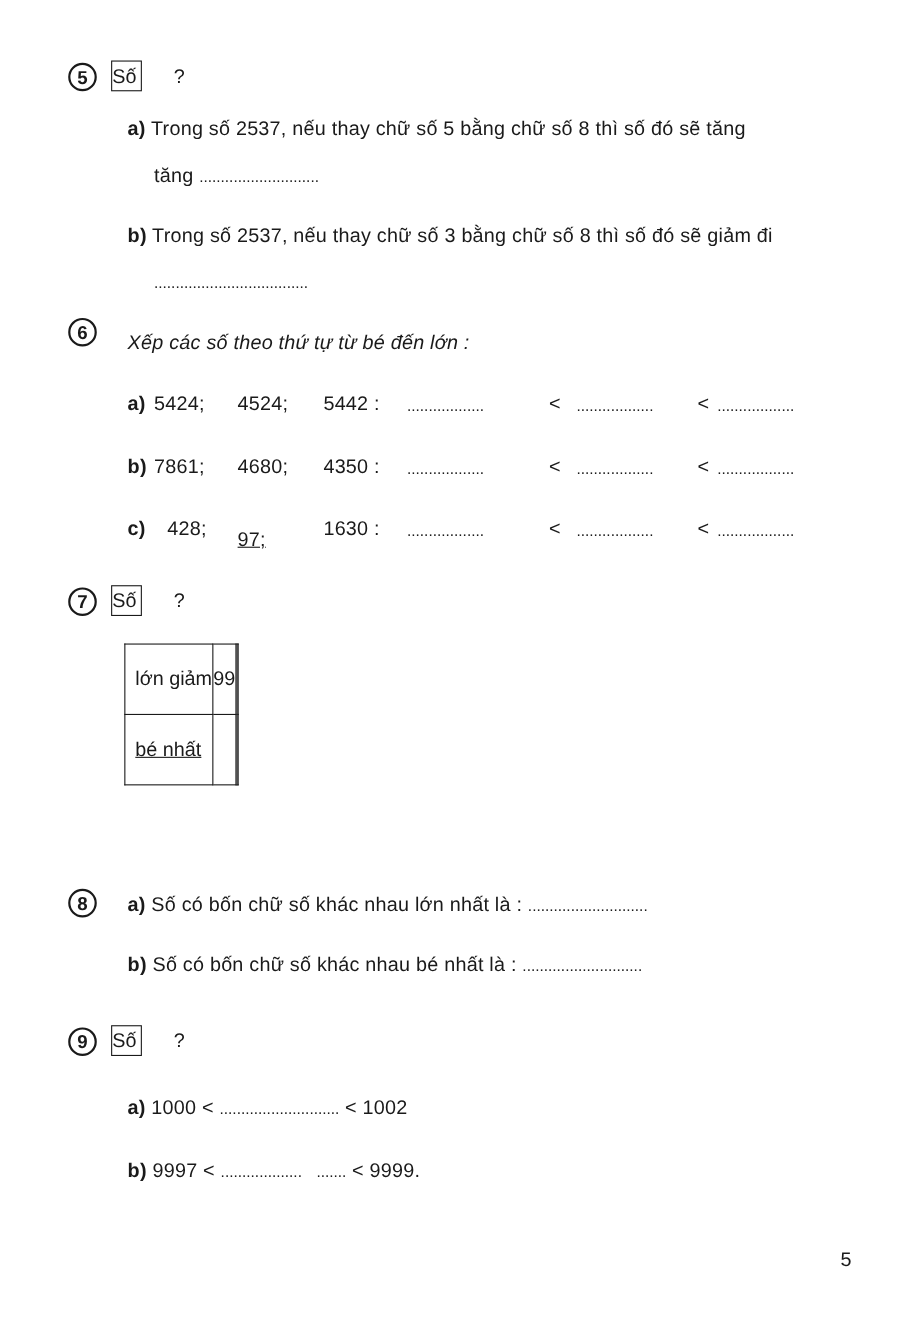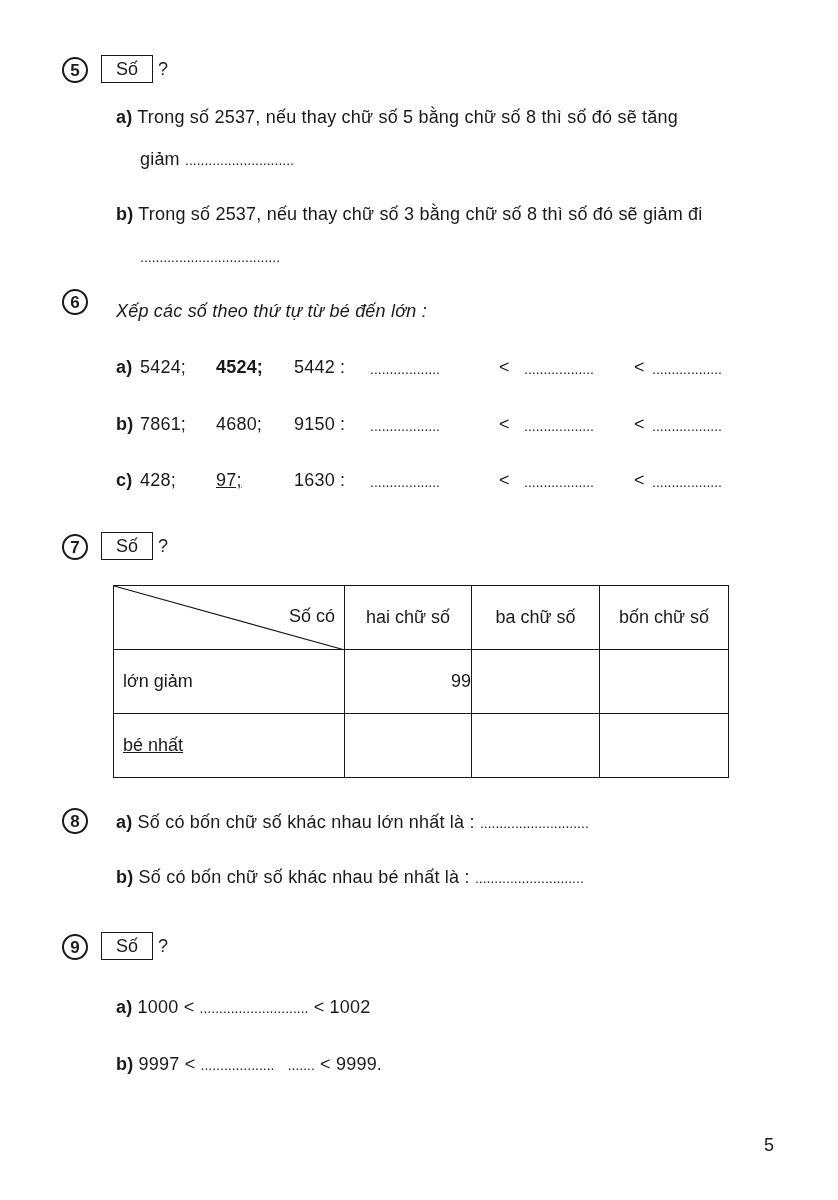--- a/index.html
+++ b/index.html
@@ -8,22 +8,22 @@
       font-family: "Liberation Sans", sans-serif; color: #1a1a1a;
     }
     .abs { position: absolute; }
     .txt { font-size: 18px; letter-spacing: 0.2px; white-space: nowrap; text-align: center; }
     .lbl { font-weight: bold; }
     .circ {
       position: absolute; width: 26px; height: 26px; border: 2px solid #1a1a1a; border-radius: 50%;
       box-sizing: border-box; font-weight: bold; font-size: 17px; line-height: 23px; text-align: center;
     }
     .sobox {
-      position: absolute; border: 1.5px solid #1a1a1a; height: 28px; width: 52px; box-sizing: border-box;
-      font-size: 18px; line-height: 26px; text-align: center;
+      position: absolute; border: 1.5px solid #1a1a1a; height: 28px; width: 28px; box-sizing: border-box;
+      font-size: 18px; line-height: 26px; text-align: left;
     }
     .q { position: absolute; font-size: 18px; }
     .dots { letter-spacing: 0px; font-size: 14px; }
     table.t7 { position: absolute; left: 113px; top: 585px; border-collapse: collapse; }
     table.t7 td {
       border: 1.5px solid #1a1a1a; font-size: 18px; height: 64px; box-sizing: border-box; padding: 0;
     }
     .pagenum { position: absolute; left: 764px; top: 1135px; font-size: 18px; }
   </style>
 </head>
@@ -31,86 +31,75 @@
 
 <div class="circ" style="left:62px;top:57px;">5</div>
 <div class="sobox" style="left:101px;top:55px;">Số</div>
 <div class="q" style="left:158px;top:59px;">?</div>
 
 <div class="abs txt" style="left:116px;top:107px;">
   <span class="lbl">a)</span>
   <span>Trong số 2537, nếu thay chữ số 5 bằng chữ số 8 thì số đó sẽ tăng</span>
 </div>
 <div class="abs txt" style="left:140px;top:149px;">
-  <span>giảm</span>
+  <span>tăng</span>
   <span class="dots">............................</span>
 </div>
 
 <div class="abs txt" style="left:116px;top:204px;">
   <span class="lbl">b)</span>
   <span>Trong số 2537, nếu thay chữ số 3 bằng chữ số 8 thì số đó sẽ giảm đi</span>
 </div>
 <div class="abs txt dots" style="left:140px;top:249px;">....................................</div>
 
 <div class="circ" style="left:62px;top:289px;">6</div>
 <div class="abs txt" style="left:116px;top:301px;font-style:italic;">Xếp các số theo thứ tự từ bé đến lớn :</div>
 
 <div class="abs txt" style="left:116px;top:357px;">
   <span class="lbl">a)</span>
 </div>
 <div class="abs txt" style="left:140px;top:357px;">5424;</div>
-<div class="abs txt" style="left:216px;top:357px;font-weight:bold;">4524;</div>
+<div class="abs txt" style="left:216px;top:357px;">4524;</div>
 <div class="abs txt" style="left:294px;top:357px;">5442 :</div>
 <div class="abs txt dots" style="left:370px;top:361px;">..................</div>
 <div class="abs txt" style="left:499px;top:357px;">&lt;</div>
 <div class="abs txt dots" style="left:524px;top:361px;">..................</div>
 <div class="abs txt" style="left:634px;top:357px;">&lt;</div>
 <div class="abs txt dots" style="left:652px;top:361px;">..................</div>
 
 <div class="abs txt" style="left:116px;top:414px;">
   <span class="lbl">b)</span>
 </div>
 <div class="abs txt" style="left:140px;top:414px;">7861;</div>
 <div class="abs txt" style="left:216px;top:414px;">4680;</div>
-<div class="abs txt" style="left:294px;top:414px;">9150 :</div>
+<div class="abs txt" style="left:294px;top:414px;">4350 :</div>
 <div class="abs txt dots" style="left:370px;top:418px;">..................</div>
 <div class="abs txt" style="left:499px;top:414px;">&lt;</div>
 <div class="abs txt dots" style="left:524px;top:418px;">..................</div>
 <div class="abs txt" style="left:634px;top:414px;">&lt;</div>
 <div class="abs txt dots" style="left:652px;top:418px;">..................</div>
 
 <div class="abs txt" style="left:116px;top:470px;">
   <span class="lbl">c)</span>
 </div>
-<div class="abs txt" style="left:140px;top:470px;">428;</div>
-<div class="abs txt" style="left:216px;top:470px;text-decoration:underline;">97;</div>
+<div class="abs txt" style="left:152px;top:470px;">428;</div>
+<div class="abs txt" style="left:216px;top:480px;text-decoration:underline;">97;</div>
 <div class="abs txt" style="left:294px;top:470px;">1630 :</div>
 <div class="abs txt dots" style="left:370px;top:474px;">..................</div>
 <div class="abs txt" style="left:499px;top:470px;">&lt;</div>
 <div class="abs txt dots" style="left:524px;top:474px;">..................</div>
 <div class="abs txt" style="left:634px;top:470px;">&lt;</div>
 <div class="abs txt dots" style="left:652px;top:474px;">..................</div>
 
 <div class="circ" style="left:62px;top:534px;">7</div>
 <div class="sobox" style="left:101px;top:532px;">Số</div>
 <div class="q" style="left:158px;top:536px;">?</div>
 
 <table class="t7">
   <tbody>
-      <tr>
-    <td style="width:231px;position:relative;">
-      <svg class="abs" style="left:0;top:0;" width="231" height="64">
-        <line x1="0" y1="0" x2="231" y2="64" stroke="#1a1a1a" stroke-width="1.2"></line>
-      </svg>
-      <span class="abs" style="right:9px;top:20px;">Số có</span>
-    </td>
-    <td style="width:127px;text-align:center;">hai chữ số</td>
-    <td style="width:128px;text-align:center;">ba chữ số</td>
-    <td style="width:129px;text-align:center;">bốn chữ số</td>
-  </tr>
   <tr>
     <td style="padding-left:9px;">lớn giảm</td>
     <td style="text-align:right;">99</td>
     <td style="text-align:center;"></td>
     <td style="text-align:center;"></td>
   </tr>
   <tr>
     <td style="padding-left:9px;text-decoration:underline;">bé nhất</td>
     <td style="text-align:center;"></td>
     <td style="text-align:center;"></td>

